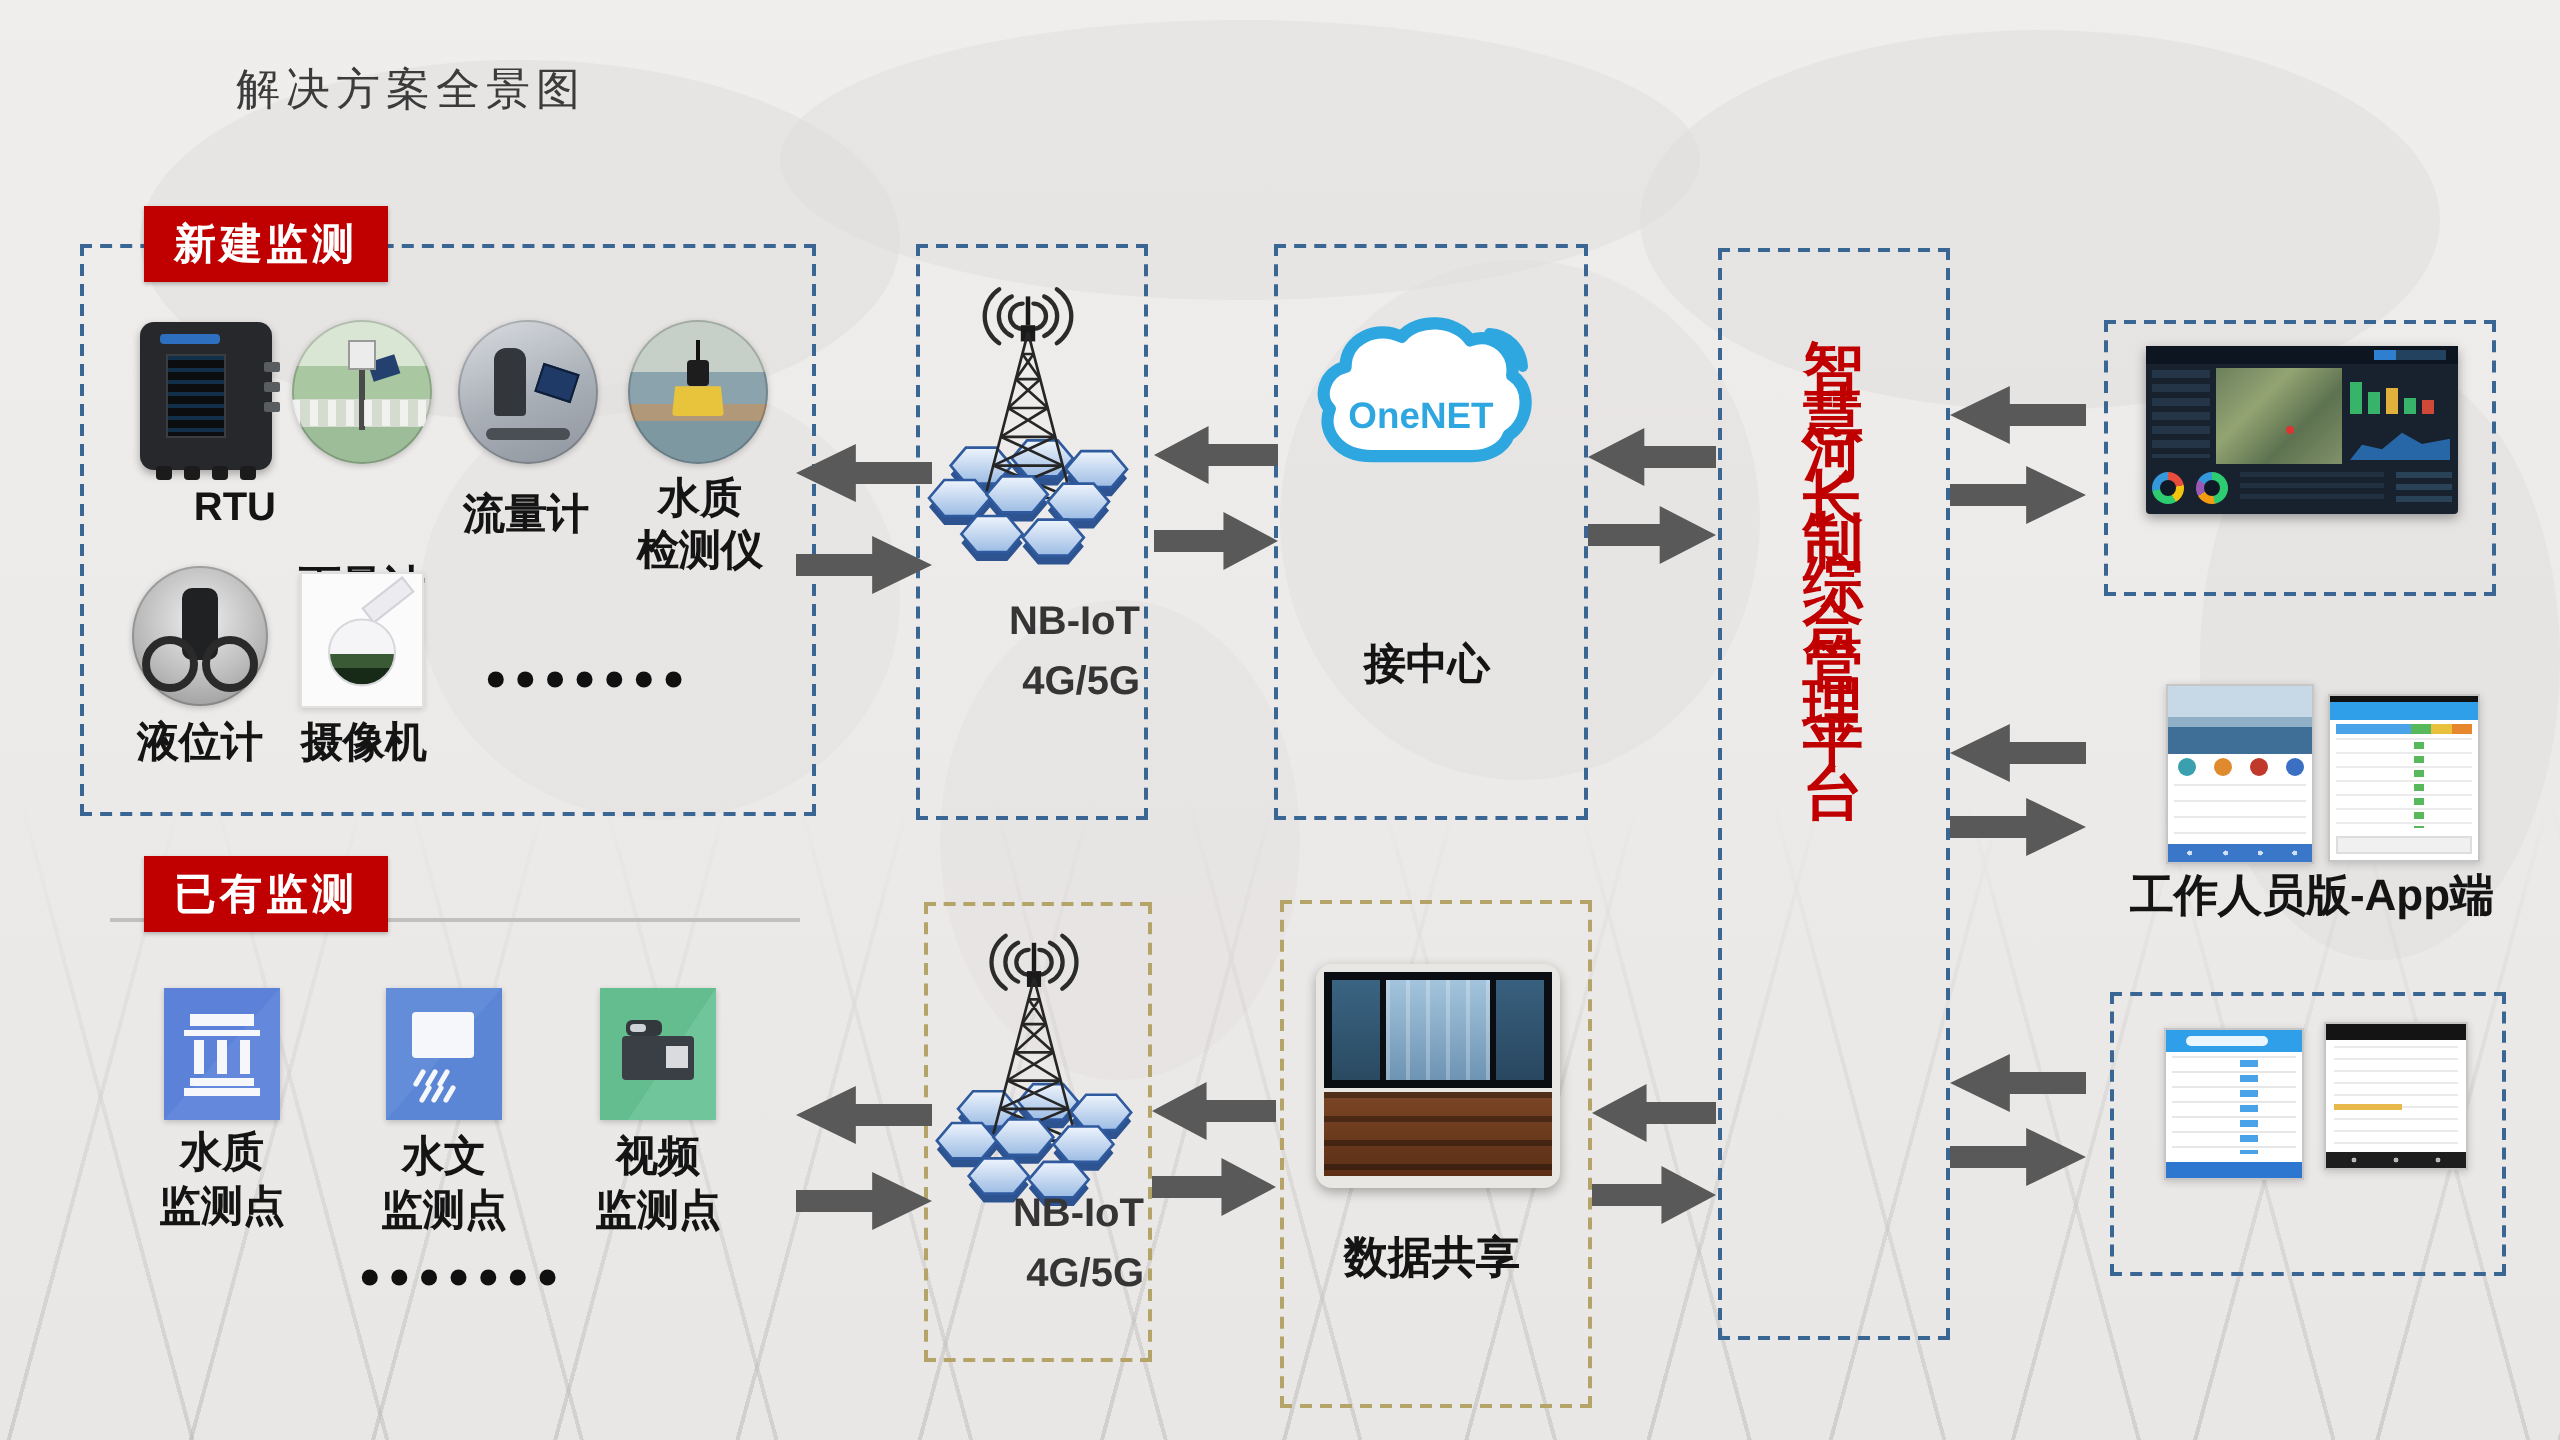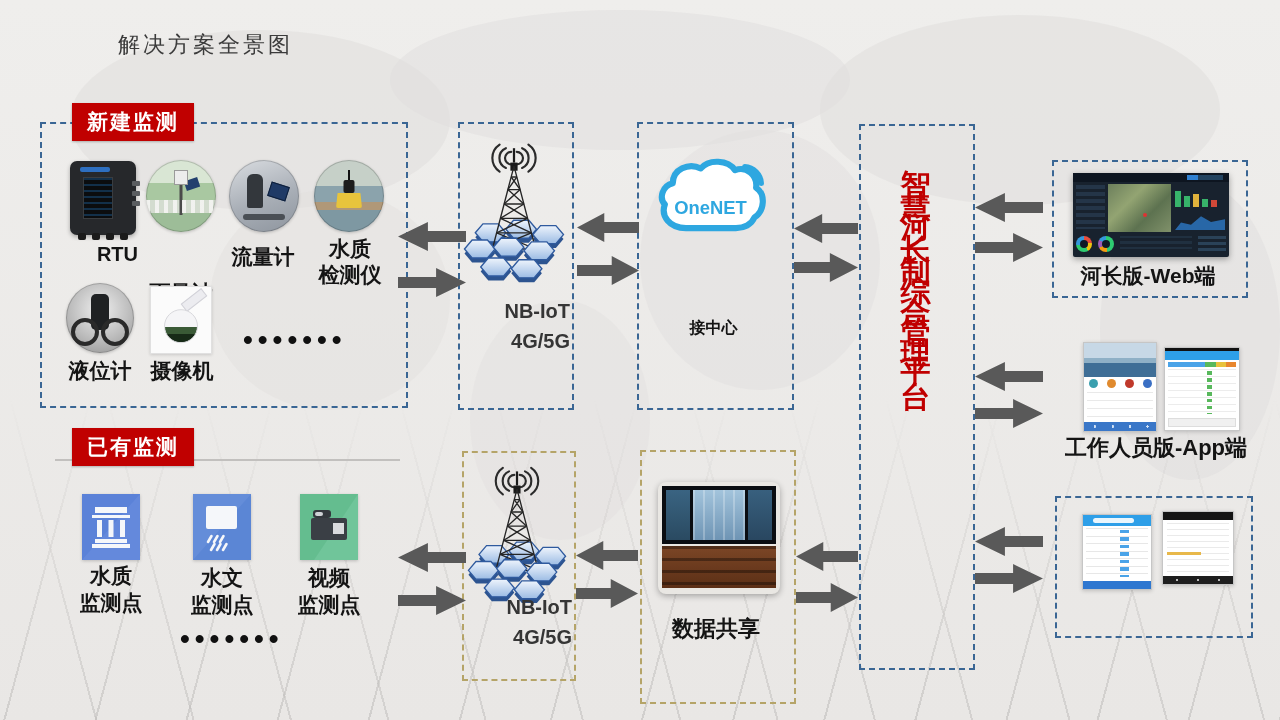--- a/index.html
+++ b/index.html
@@ -304,21 +304,21 @@
 
   <div class="abs dash-blue" style="left:637px;top:122px;width:153px;height:284px;"></div>
   <svg class="abs" style="left:657px;top:152px;" width="114" height="96" viewBox="0 0 130 104">
     <g stroke="#2ea7e0" stroke-width="6" fill="none" stroke-linecap="round">
       <path d="M100 14 A20 20 0 0 1 119 33"></path>
         <path d="M97 25 A10 10 0 0 1 107 35"></path>
     </g>
     <path d="M33 84 C14 84 4 70 9 57 C2 50 6 36 18 33 C18 17 36 9 50 16 C59 5 81 6 89 18 C102 13 115 24 113 38 C124 45 123 64 111 72 C108 80 99 84 90 84 Z" fill="#fff" stroke="#2ea7e0" stroke-width="7" stroke-linejoin="round"></path>
     <text x="61" y="68" font-size="21" font-weight="bold" fill="#2ea7e0" text-anchor="middle" font-family="Liberation Sans, sans-serif">OneNET</text>
   </svg>
-  <div class="abs lbl cn" style="left:642px;top:318px;width:143px;font-size:16px;">接中心</div>
+  <div class="abs lbl cn" style="left:642px;top:318px;width:143px;font-size:21px;">接中心</div>
 
   <div class="abs dash-blue" style="left:859px;top:124px;width:112px;height:542px;"></div>
   <div class="abs" style="left:859px;top:146px;width:112px;height:510px;display:flex;justify-content:center;">
     <div class="vtext">智慧河长制综合管理平台</div>
   </div>
 
   <div class="abs dash-tan" style="left:462px;top:451px;width:110px;height:226px;"></div>
   <svg class="abs" style="left:464px;top:462px;" width="106" height="146" viewBox="0 0 120 164">
       <use href="#tower-def"></use>
     </svg>
@@ -350,21 +350,20 @@
       <span style="height:7px;background:#d04838;"></span>
     </div>
     <div class="rarea"></div>
     <div class="brow">
       <div class="donut d1"></div>
       <div class="donut d2"></div>
       <div class="tbl"></div>
       <div class="lgd"></div>
     </div>
   </div>
-  <div class="abs lbl" style="left:1056px;top:262px;width:184px;font-size:21px;">河长版-Web端</div>
 
   <div class="abs phone" style="left:1083px;top:342px;width:72px;height:88px;">
     <div class="p1-photo"></div>
     <div class="p1-icons">
       <i style="background:#3a9fae;"></i>
         <i style="background:#e08a2e;"></i>
       <i style="background:#c0392b;"></i>
         <i style="background:#3a6fc4;"></i>
     </div>
     <div class="p1-list"></div>

